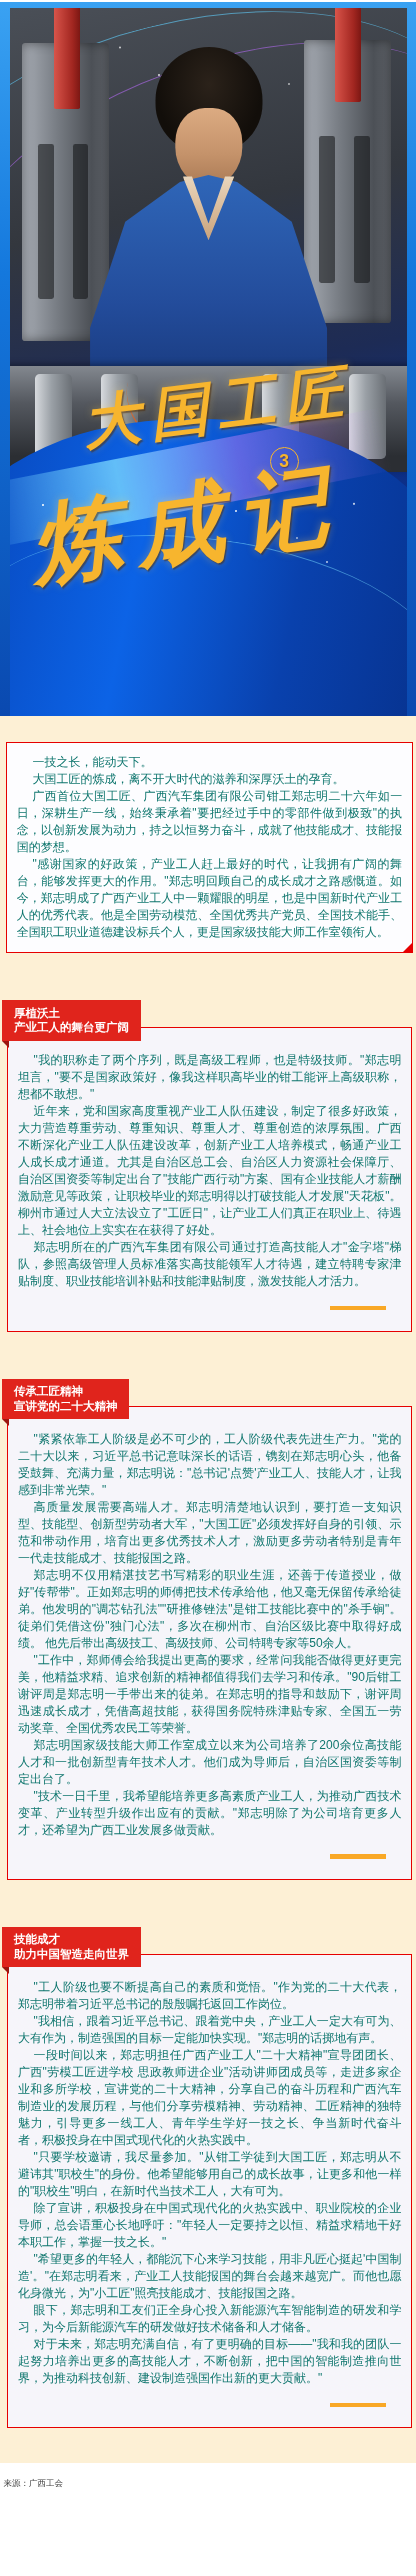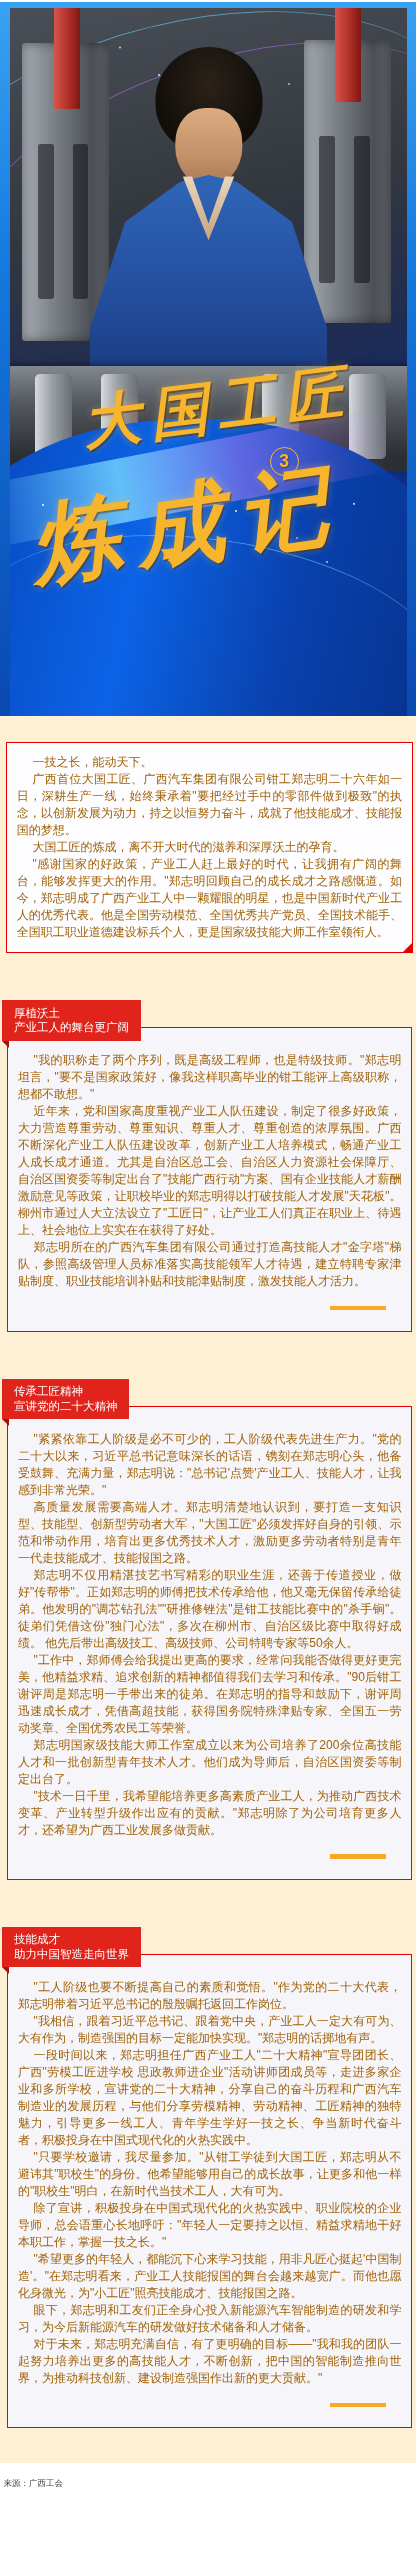--- a/index.html
+++ b/index.html
@@ -55,30 +55,30 @@
   .badge3{position:absolute;left:65.5%;top:62%;width:26.6px;height:26.6px;border:1.8px solid #f7b52e;border-radius:50%;
     color:#f7b52e;font-size:17.5px;font-weight:bold;display:flex;align-items:center;justify-content:center;z-index:6;
     text-shadow:0.6px 1.2px 1.2px rgba(70,35,0,.5);}
 
   
   .dashes{margin:20.5px 0 2.4px 10.3px;height:3px;}
   .dash{display:inline-block;width:5.4px;height:2.4px;margin-right:1.8px;border-radius:0.6px;}
   .dash.y{background:#f0b429;}
   .dash.b{background:#7fd4f0;}
 
-  p.body-p{margin:0;font-size:12px;line-height:17px;color:#a16207;text-indent:15.7px;text-align:justify;}
+  p.body-p{margin:0;font-size:12px;line-height:17px;color:#0f766e;text-indent:15.7px;text-align:justify;}
 
   .intro-box{position:relative;margin:0 4.2px 0 6px;border:1.2px solid #e60000;background:#fdfdff;
     padding:11px 9.7px 11px;}
   .intro-fold{position:absolute;right:0;bottom:0;width:0;height:0;
     border-bottom:9px solid #e60000;border-left:9px solid transparent;}
 
   .sec{position:relative;margin:47px 4.8px 0 7.2px;padding-top:27px;}
   .sec-head{position:absolute;top:0;left:-4.8px;z-index:3;background:#e0241c;color:#ffffff;
-    font-weight:normal;font-size:11.5px;line-height:14.5px;padding:5.4px 12px 6px 11.5px;}
+    font-weight:bold;font-size:11.5px;line-height:14.5px;padding:5.4px 12px 6px 11.5px;}
   .sec-head .head-line{display:block;}
   .sec-head .flap{position:absolute;left:0;top:100%;width:0;height:0;
     border-top:7.9px solid #9c150e;border-left:7.9px solid transparent;}
   .card{position:relative;z-index:1;border:1.2px solid #e60000;background:#f6f5fa;padding:24px 9.7px 20.5px;}
   .accent{width:56px;height:4.2px;background:#f9a826;margin:15.7px 15.7px 0 auto;}
 
   .source-row{background:#ffffff;padding:14.5px 0 7.2px 3.6px;font-size:8.5px;color:#3c3c3c;}
 </style>
 </head>
 <body>
@@ -128,22 +128,22 @@
       <div class="badge3">3</div>
     </div>
   </div>
 
   <div class="dashes">
     <span class="dash y"></span><span class="dash b"></span><span class="dash y"></span>
   </div>
 
   <div class="intro-box">
     <p class="body-p">一技之长，能动天下。</p>
+    <p class="body-p">大国工匠的炼成，离不开大时代的滋养和深厚沃土的孕育。</p>
     <p class="body-p">广西首位大国工匠、广西汽车集团有限公司钳工郑志明二十六年如一日，深耕生产一线，始终秉承着"要把经过手中的零部件做到极致"的执念，以创新发展为动力，持之以恒努力奋斗，成就了他技能成才、技能报国的梦想。</p>
-    <p class="body-p">大国工匠的炼成，离不开大时代的滋养和深厚沃土的孕育。</p>
     <p class="body-p">"感谢国家的好政策，产业工人赶上最好的时代，让我拥有广阔的舞台，能够发挥更大的作用。"郑志明回顾自己的成长成才之路感慨道。如今，郑志明成了广西产业工人中一颗耀眼的明星，也是中国新时代产业工人的优秀代表。他是全国劳动模范、全国优秀共产党员、全国技术能手、全国职工职业道德建设标兵个人，更是国家级技能大师工作室领衔人。</p>
     <span class="intro-fold"></span>
   </div>
 
   <div class="sec">
     <div class="sec-head">
       <span class="head-line">厚植沃土</span>
       <span class="head-line">产业工人的舞台更广阔</span>
       <span class="flap"></span>
     </div>

